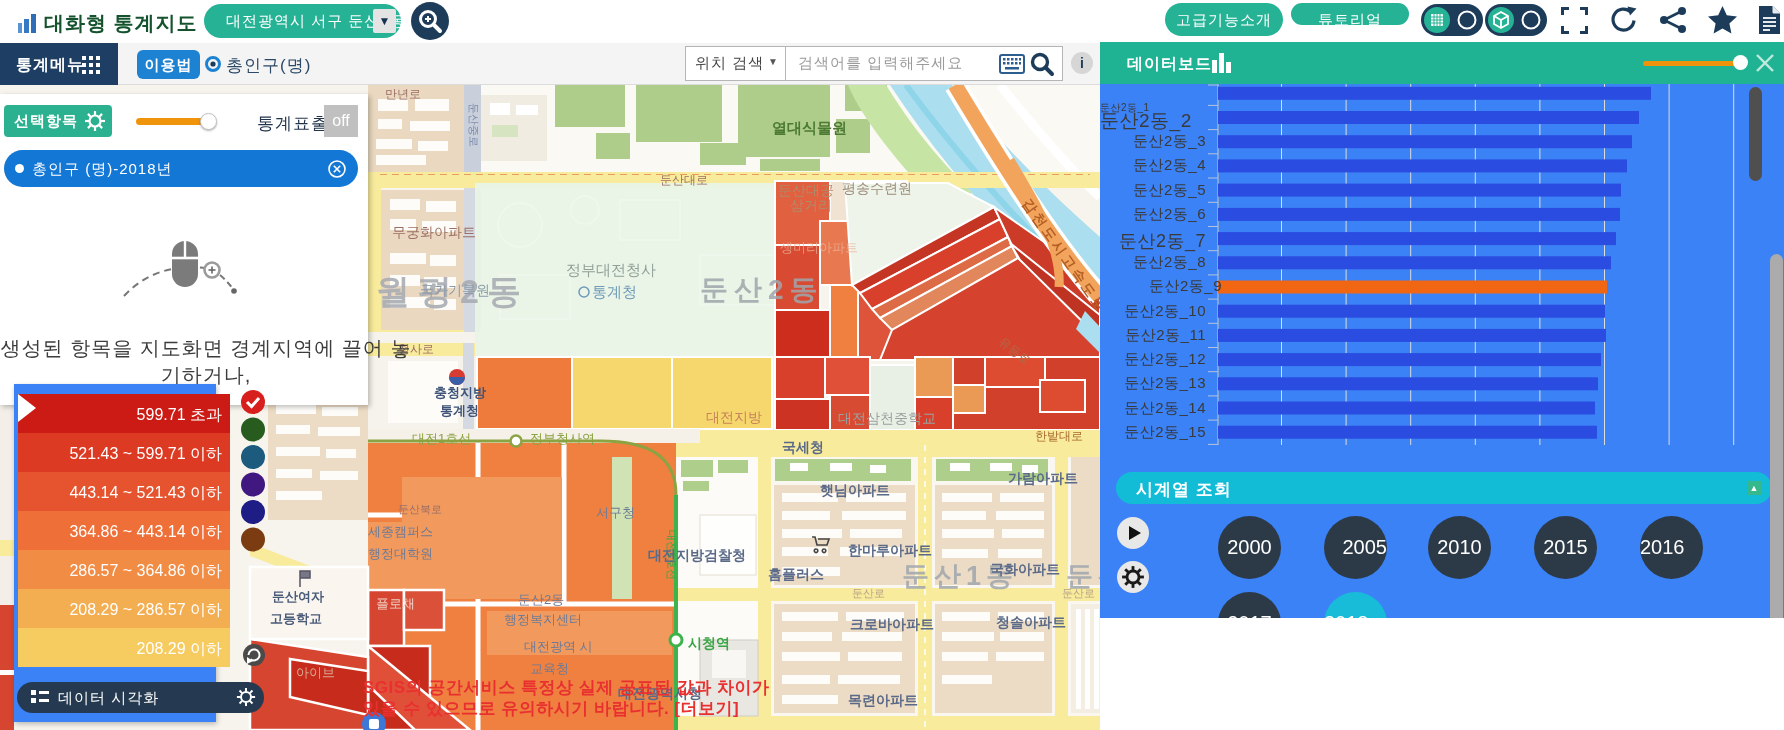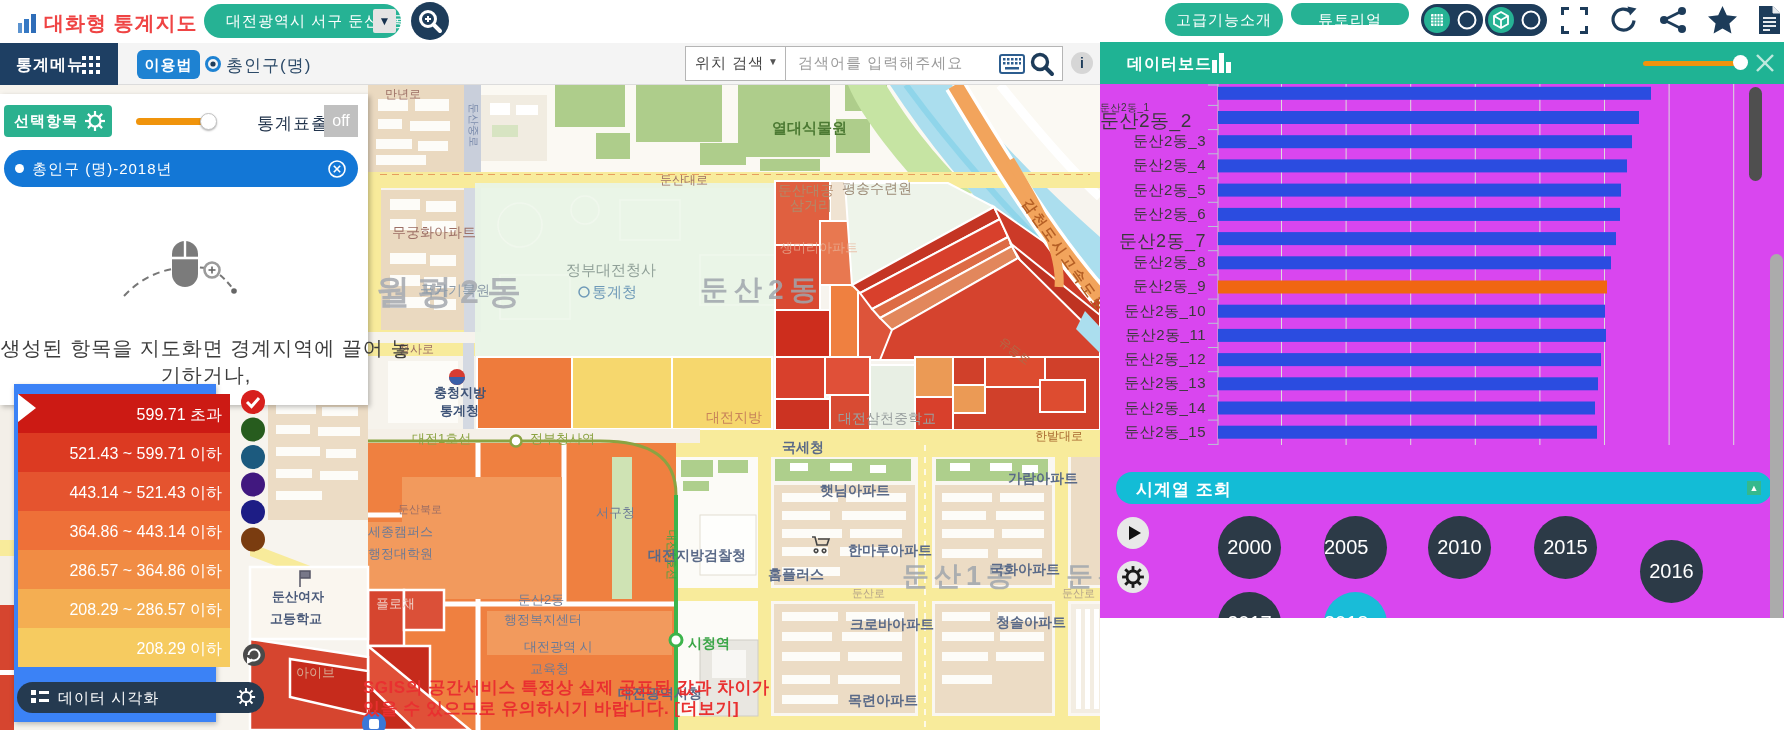--- a/index.html
+++ b/index.html
@@ -331,21 +331,21 @@
 <path d="M300,486 h10 v7 h-10 z M300,486 v16" stroke="#556" fill="#778" stroke-width="1.5"></path>
 <path d="M812,452 h3 l2,8 h10 l2,-6 h-11 M816,464 a1.8,1.8 0 1,0 0.1,0 M824,464 a1.8,1.8 0 1,0 0.1,0" stroke="#444" fill="none" stroke-width="1.6"></path>
 <text x="363" y="608" font-size="17" font-weight="bold" fill="#e93030" letter-spacing="0.5">SGIS의 공간서비스 특정상 실제 공표된 값과 차이가</text>
 <text x="363" y="629" font-size="17" font-weight="bold" fill="#e93030" letter-spacing="0.5">있을 수 있으므로 유의하시기 바랍니다. [더보기]</text>
 </svg>
 
 <div class="abs" style="left:0;top:0;width:1784px;height:43px;background:#fff">
  <div class="abs" style="left:18px;top:23px;width:4px;height:10px;background:#5b93d0"></div>
  <div class="abs" style="left:24px;top:19px;width:5px;height:14px;background:#3679c4"></div>
  <div class="abs" style="left:31px;top:14px;width:5px;height:19px;background:#2f6db8"></div>
- <div class="abs ko" style="left:44px;top:10px;font-size:20px;font-weight:bold;color:#ef4444">대화형 통계지도</div>
+ <div class="abs ko" style="left:44px;top:10px;font-size:20px;font-weight:bold;color:#14532d">대화형 통계지도</div>
  <div class="abs" style="left:204px;top:4px;width:197px;height:34px;border-radius:17px;background:#26b294"></div>
  <div class="abs ko" style="left:226px;top:12px;font-size:15px;color:#fff">대전광역시 서구 둔산2동</div>
  <div class="abs" style="left:373px;top:9px;width:23px;height:24px;background:#e4e4e4;border-radius:2px;color:#16324f;text-align:center;line-height:24px;font-size:12px">▼</div>
  <svg class="abs" style="left:410px;top:1px" width="40" height="40" viewBox="0 0 40 40">
   <circle cx="20" cy="20" r="19" fill="#1d3c5a"></circle>
   <circle cx="18" cy="18" r="7.5" fill="none" stroke="#fff" stroke-width="3"></circle>
   <line x1="23.5" y1="23.5" x2="30" y2="30" stroke="#fff" stroke-width="4" stroke-linecap="round"></line>
   <line x1="15" y1="18" x2="21" y2="18" stroke="#fff" stroke-width="2"></line>
   <line x1="18" y1="15" x2="18" y2="21" stroke="#fff" stroke-width="2"></line>
  </svg>
@@ -560,21 +560,21 @@
             <line x1="3.9" y1="3.9" x2="6.7" y2="6.7"></line>
             <line x1="15.3" y1="15.3" x2="18.1" y2="18.1"></line>
             <line x1="3.9" y1="18.1" x2="6.7" y2="15.3"></line>
             <line x1="15.3" y1="6.7" x2="18.1" y2="3.9"></line>
           </g>
         </g>
   <circle cx="11" cy="11" r="2.2" fill="#253a50"></circle>
  </svg>
 </div>
 
-<div class="abs" style="left:1100px;top:42px;width:684px;height:576px;background:#d946ef;overflow:hidden">
+<div class="abs" style="left:1100px;top:42px;width:684px;height:576px;background:#3b82f6;overflow:hidden">
 <div class="abs" style="left:0;top:0;width:684px;height:42px;background:#1fb394"></div>
 <div class="abs ko" style="left:27px;top:12px;font-size:16px;font-weight:bold;color:#fff">데이터보드</div>
 <svg class="abs" style="left:112px;top:11px" width="22" height="20" viewBox="0 0 22 20">
         <g fill="#fff">
           <rect x="0" y="7" width="5" height="13"></rect>
           <rect x="7" y="0" width="5" height="20"></rect>
           <rect x="14" y="9" width="5" height="11"></rect>
         </g>
       </svg>
 <div class="abs" style="left:543px;top:18.5px;width:100px;height:5px;border-radius:2.5px;background:#f0930c"></div>
@@ -632,21 +632,21 @@
         <rect x="118" y="341.7" width="379" height="13" fill="#2b4ce0"></rect>
       </svg>
 <div class="abs" style="left:0;top:59px;width:106px;text-align:left;font-size:10px;color:#3a3a3a;letter-spacing:0.5px">둔산2동_1</div>
 <div class="abs" style="left:0;top:66px;width:106px;text-align:left;font-size:19px;color:#3a3a3a;letter-spacing:0.5px">둔산2동_2</div>
 <div class="abs" style="left:0;top:90px;width:106px;text-align:right;font-size:15px;color:#3a3a3a;letter-spacing:0.5px">둔산2동_3</div>
 <div class="abs" style="left:0;top:114px;width:106px;text-align:right;font-size:15px;color:#3a3a3a;letter-spacing:0.5px">둔산2동_4</div>
 <div class="abs" style="left:0;top:139px;width:106px;text-align:right;font-size:15px;color:#3a3a3a;letter-spacing:0.5px">둔산2동_5</div>
 <div class="abs" style="left:0;top:163px;width:106px;text-align:right;font-size:15px;color:#3a3a3a;letter-spacing:0.5px">둔산2동_6</div>
 <div class="abs" style="left:0;top:187px;width:106px;text-align:right;font-size:18px;color:#3a3a3a;letter-spacing:0.5px">둔산2동_7</div>
 <div class="abs" style="left:0;top:211px;width:106px;text-align:right;font-size:15px;color:#3a3a3a;letter-spacing:0.5px">둔산2동_8</div>
-<div class="abs" style="left:0;top:235px;width:106px;text-align:right;font-size:15px;color:#3a3a3a;letter-spacing:0.5px">둔산2동_9</div>
+<div class="abs" style="left:16px;top:235px;width:106px;text-align:right;font-size:15px;color:#3a3a3a;letter-spacing:0.5px">둔산2동_9</div>
 <div class="abs" style="left:0;top:260px;width:106px;text-align:right;font-size:15px;color:#3a3a3a;letter-spacing:0.5px">둔산2동_10</div>
 <div class="abs" style="left:0;top:284px;width:106px;text-align:right;font-size:15px;color:#3a3a3a;letter-spacing:0.5px">둔산2동_11</div>
 <div class="abs" style="left:0;top:308px;width:106px;text-align:right;font-size:15px;color:#3a3a3a;letter-spacing:0.5px">둔산2동_12</div>
 <div class="abs" style="left:0;top:332px;width:106px;text-align:right;font-size:15px;color:#3a3a3a;letter-spacing:0.5px">둔산2동_13</div>
 <div class="abs" style="left:0;top:357px;width:106px;text-align:right;font-size:15px;color:#3a3a3a;letter-spacing:0.5px">둔산2동_14</div>
 <div class="abs" style="left:0;top:381px;width:106px;text-align:right;font-size:15px;color:#3a3a3a;letter-spacing:0.5px">둔산2동_15</div>
 <div class="abs" style="left:649px;top:45px;width:13px;height:94px;border-radius:6.5px;background:#4f4f4f"></div>
 <div class="abs" style="left:670px;top:212px;width:13px;height:449px;border-radius:6.5px;background:#ababab;z-index:5"></div>
 <div class="abs" style="left:16px;top:430px;width:656px;height:32px;border-radius:16px;background:#13bcd6"></div>
 <div class="abs ko" style="left:36px;top:436px;font-size:17px;font-weight:bold;color:#fff">시계열 조회</div>
@@ -666,20 +666,20 @@
             <line x1="17" y1="11" x2="21" y2="11"></line>
             <line x1="3.9" y1="3.9" x2="6.7" y2="6.7"></line>
             <line x1="15.3" y1="15.3" x2="18.1" y2="18.1"></line>
             <line x1="3.9" y1="18.1" x2="6.7" y2="15.3"></line>
             <line x1="15.3" y1="6.7" x2="18.1" y2="3.9"></line>
           </g>
         </g>
         <circle cx="11" cy="11" r="2.4" fill="#e8e8e8"></circle>
       </svg>
 <div class="abs" style="left:118px;top:474px;width:63px;height:63px;border-radius:50%;background:#2c3a47;color:#fff;font-size:20px;text-align:center;line-height:63px">2000</div>
-<div class="abs" style="left:224px;top:474px;width:63px;height:63px;border-radius:50%;background:#2c3a47;color:#fff;font-size:20px;text-align:left;line-height:63px">2005</div>
+<div class="abs" style="left:224px;top:474px;width:63px;height:63px;border-radius:50%;background:#2c3a47;color:#fff;font-size:20px;text-align:right;line-height:63px">2005</div>
 <div class="abs" style="left:328px;top:474px;width:63px;height:63px;border-radius:50%;background:#2c3a47;color:#fff;font-size:20px;text-align:center;line-height:63px">2010</div>
 <div class="abs" style="left:434px;top:474px;width:63px;height:63px;border-radius:50%;background:#2c3a47;color:#fff;font-size:20px;text-align:center;line-height:63px">2015</div>
-<div class="abs" style="left:540px;top:498px;width:63px;height:63px;border-radius:50%;background:#2c3a47;color:#fff;font-size:20px;text-align:center;line-height:63px">2016</div>
+<div class="abs" style="left:540px;top:474px;width:63px;height:63px;border-radius:50%;background:#2c3a47;color:#fff;font-size:20px;text-align:left;line-height:63px">2016</div>
 <div class="abs" style="left:118px;top:550px;width:63px;height:63px;border-radius:50%;background:#2c3a47;color:#fff;font-size:20px;text-align:center;line-height:63px">2017</div>
 <div class="abs" style="left:224px;top:550px;width:63px;height:63px;border-radius:50%;background:#19bcd8;color:#fff;font-size:20px;text-align:left;line-height:63px">2018</div>
 </div>
 </div>
 
 </body></html>

